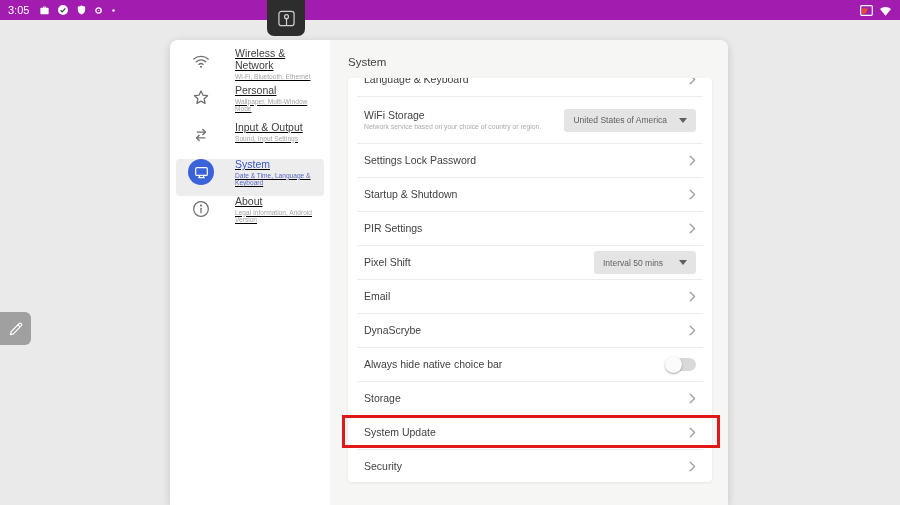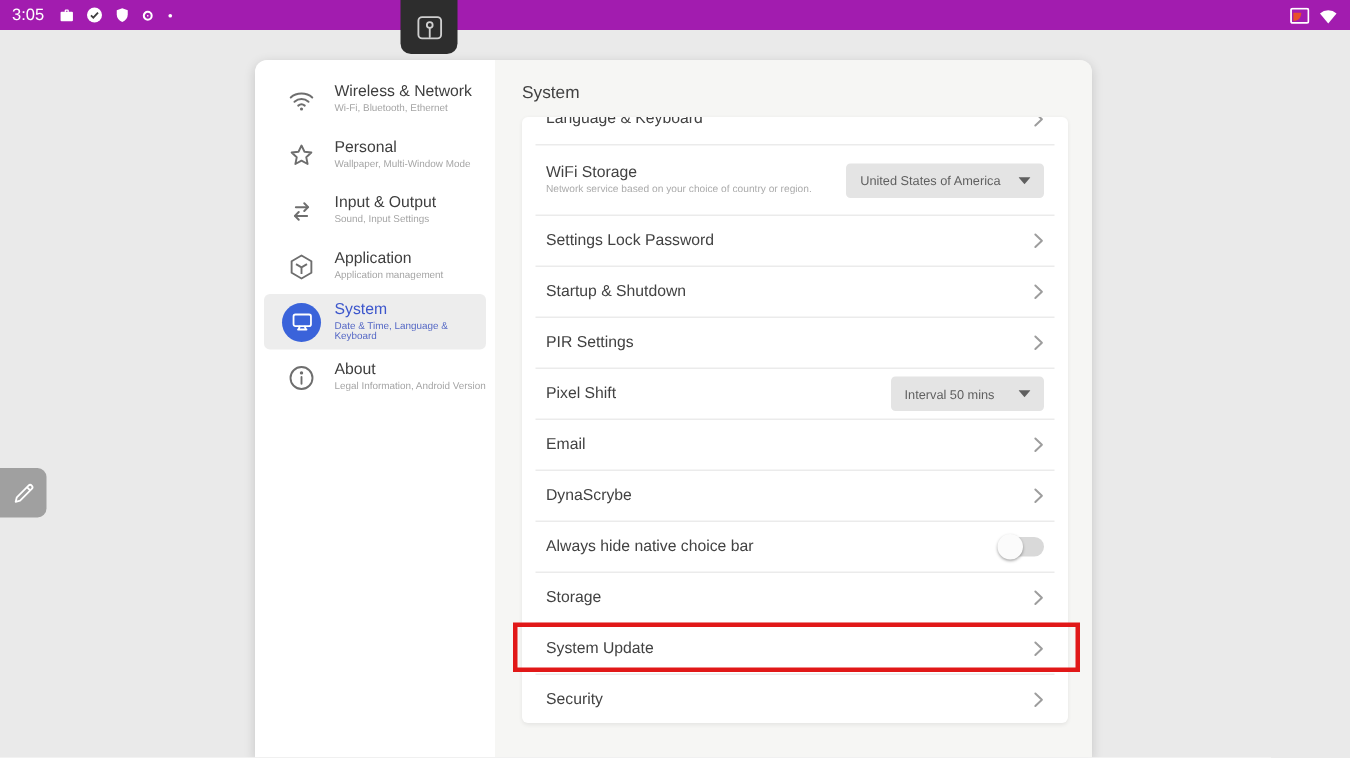--- a/index.html
+++ b/index.html
@@ -15,22 +15,22 @@
   .sb-ic{display:flex;align-items:center;}
 
   
   .float-tab{position:absolute;left:267px;top:0;width:38px;height:36px;background:#2d2d2d;
              border-radius:0 0 7px 7px;z-index:10;display:flex;align-items:center;justify-content:center;}
 
   
   .window{position:absolute;left:170px;top:40px;width:558px;height:465px;display:flex;
           border-radius:8px 8px 0 0;overflow:hidden;box-shadow:0 2px 8px rgba(0,0,0,.16);z-index:2;}
   .sidebar{width:160px;background:#ffffff;padding-top:8px;box-sizing:border-box;flex:none;}
-  .side-item{height:37px;margin:0 6px;border-radius:4px;display:flex;align-items:center;
-             padding-left:12px;gap:9px;cursor:pointer;box-sizing:border-box;}
+  .side-item{height:37px;margin:0 6px;border-radius:4px;display:flex;align-items:flex-start;
+             padding-left:12px;gap:21px;cursor:pointer;box-sizing:border-box;text-decoration:underline;}
   .side-item.selected{background:#ededed;}
   .side-icon{width:26px;height:26px;flex:none;display:flex;align-items:center;justify-content:center;border-radius:50%;}
   .side-item.selected .side-icon{background:#3a63da;}
   .side-text{display:flex;flex-direction:column;line-height:1.12;}
   .side-title{font-size:10.5px;color:#3e3e3e;}
   .side-sub{font-size:6.6px;color:#a5a5a5;margin-top:1px;}
   .side-item.selected .side-title{color:#3c56cc;}
   .side-item.selected .side-sub{color:#5568c5;}
 
   
@@ -160,32 +160,20 @@
               <path d="M14.2 5.4l3.1 3.1-3.1 3.1"></path>
               <path d="M16.5 15.5H7"></path>
               <path d="M9.8 12.4l-3.1 3.1 3.1 3.1"></path>
             </svg>
           </span>
           <div class="side-text">
             <span class="side-title">Input &amp; Output</span>
             <span class="side-sub">Sound, Input Settings</span>
           </div>
         </div>
-        <div class="side-item">
-          <span class="side-icon">
-            <svg width="20" height="20" viewBox="0 0 24 24" fill="none" stroke="#6e6e6e" stroke-width="1.5" stroke-linejoin="round">
-              <path d="M12 2.8l7.9 4.6v9.2L12 21.2 4.1 16.6V7.4z"></path>
-              <path d="M12 12.3V17.5M12 12.3L7.6 9.7M12 12.3l4.4-2.6"></path>
-            </svg>
-          </span>
-          <div class="side-text">
-            <span class="side-title">Application</span>
-            <span class="side-sub">Application management</span>
-          </div>
-        </div>
         <div class="side-item selected">
           <span class="side-icon">
             <svg width="17" height="17" viewBox="0 0 24 24" fill="none" stroke="#fff" stroke-width="1.7" stroke-linecap="round">
               <rect x="3.8" y="5.2" width="16.4" height="11" rx="1.8"></rect>
               <path d="M9.6 16.5l-1.3 2.8M14.4 16.5l1.3 2.8M8 19.3h8"></path>
             </svg>
           </span>
           <div class="side-text">
             <span class="side-title">System</span>
             <span class="side-sub">Date &amp; Time, Language &amp; Keyboard</span>

